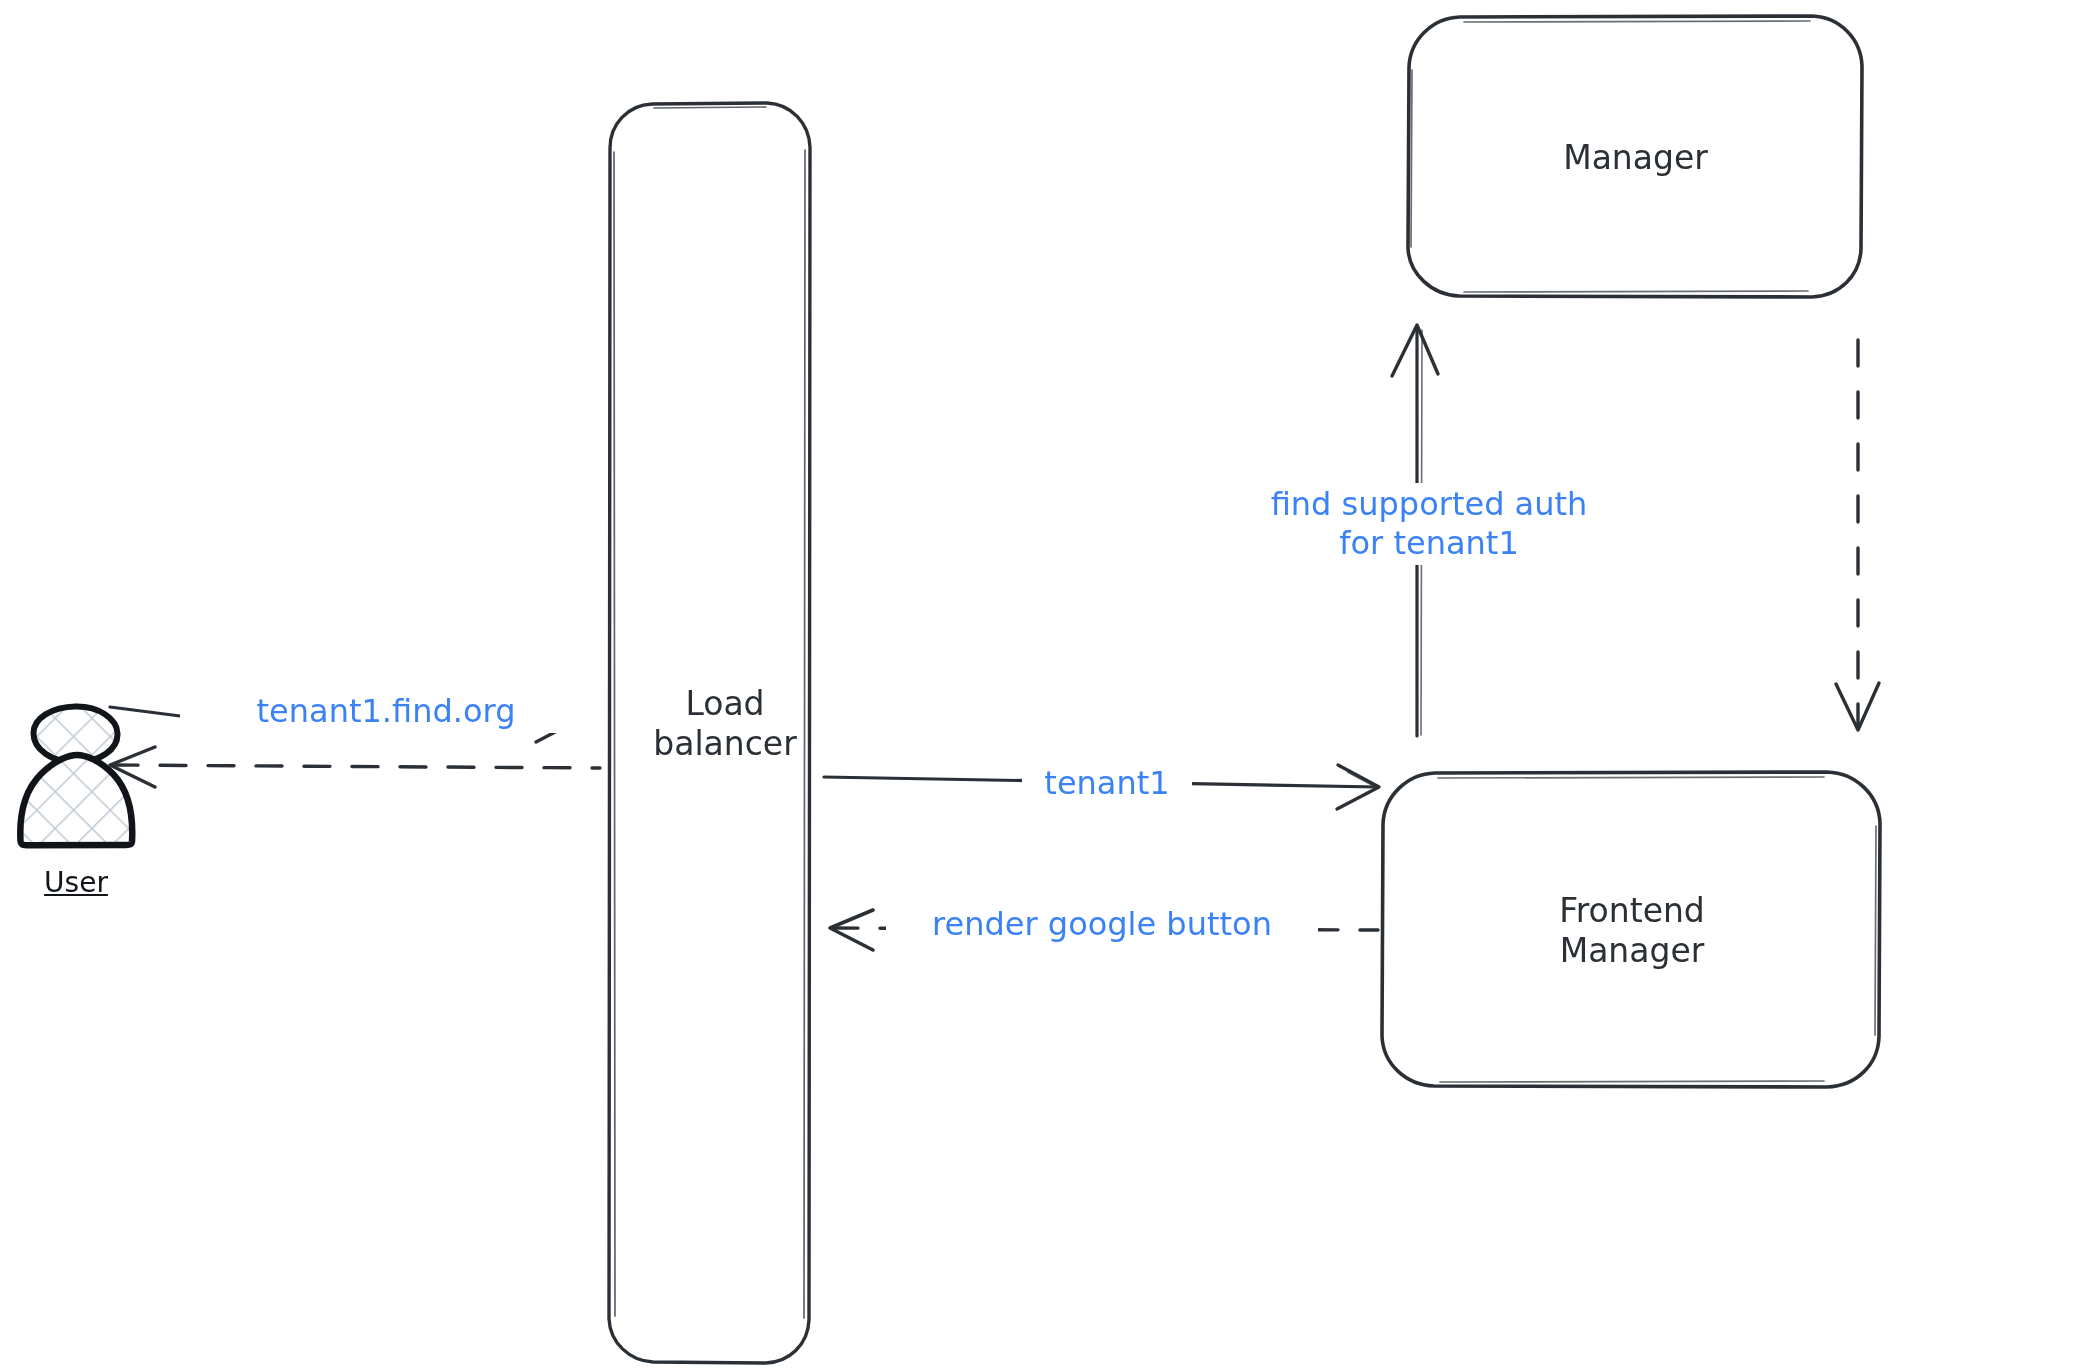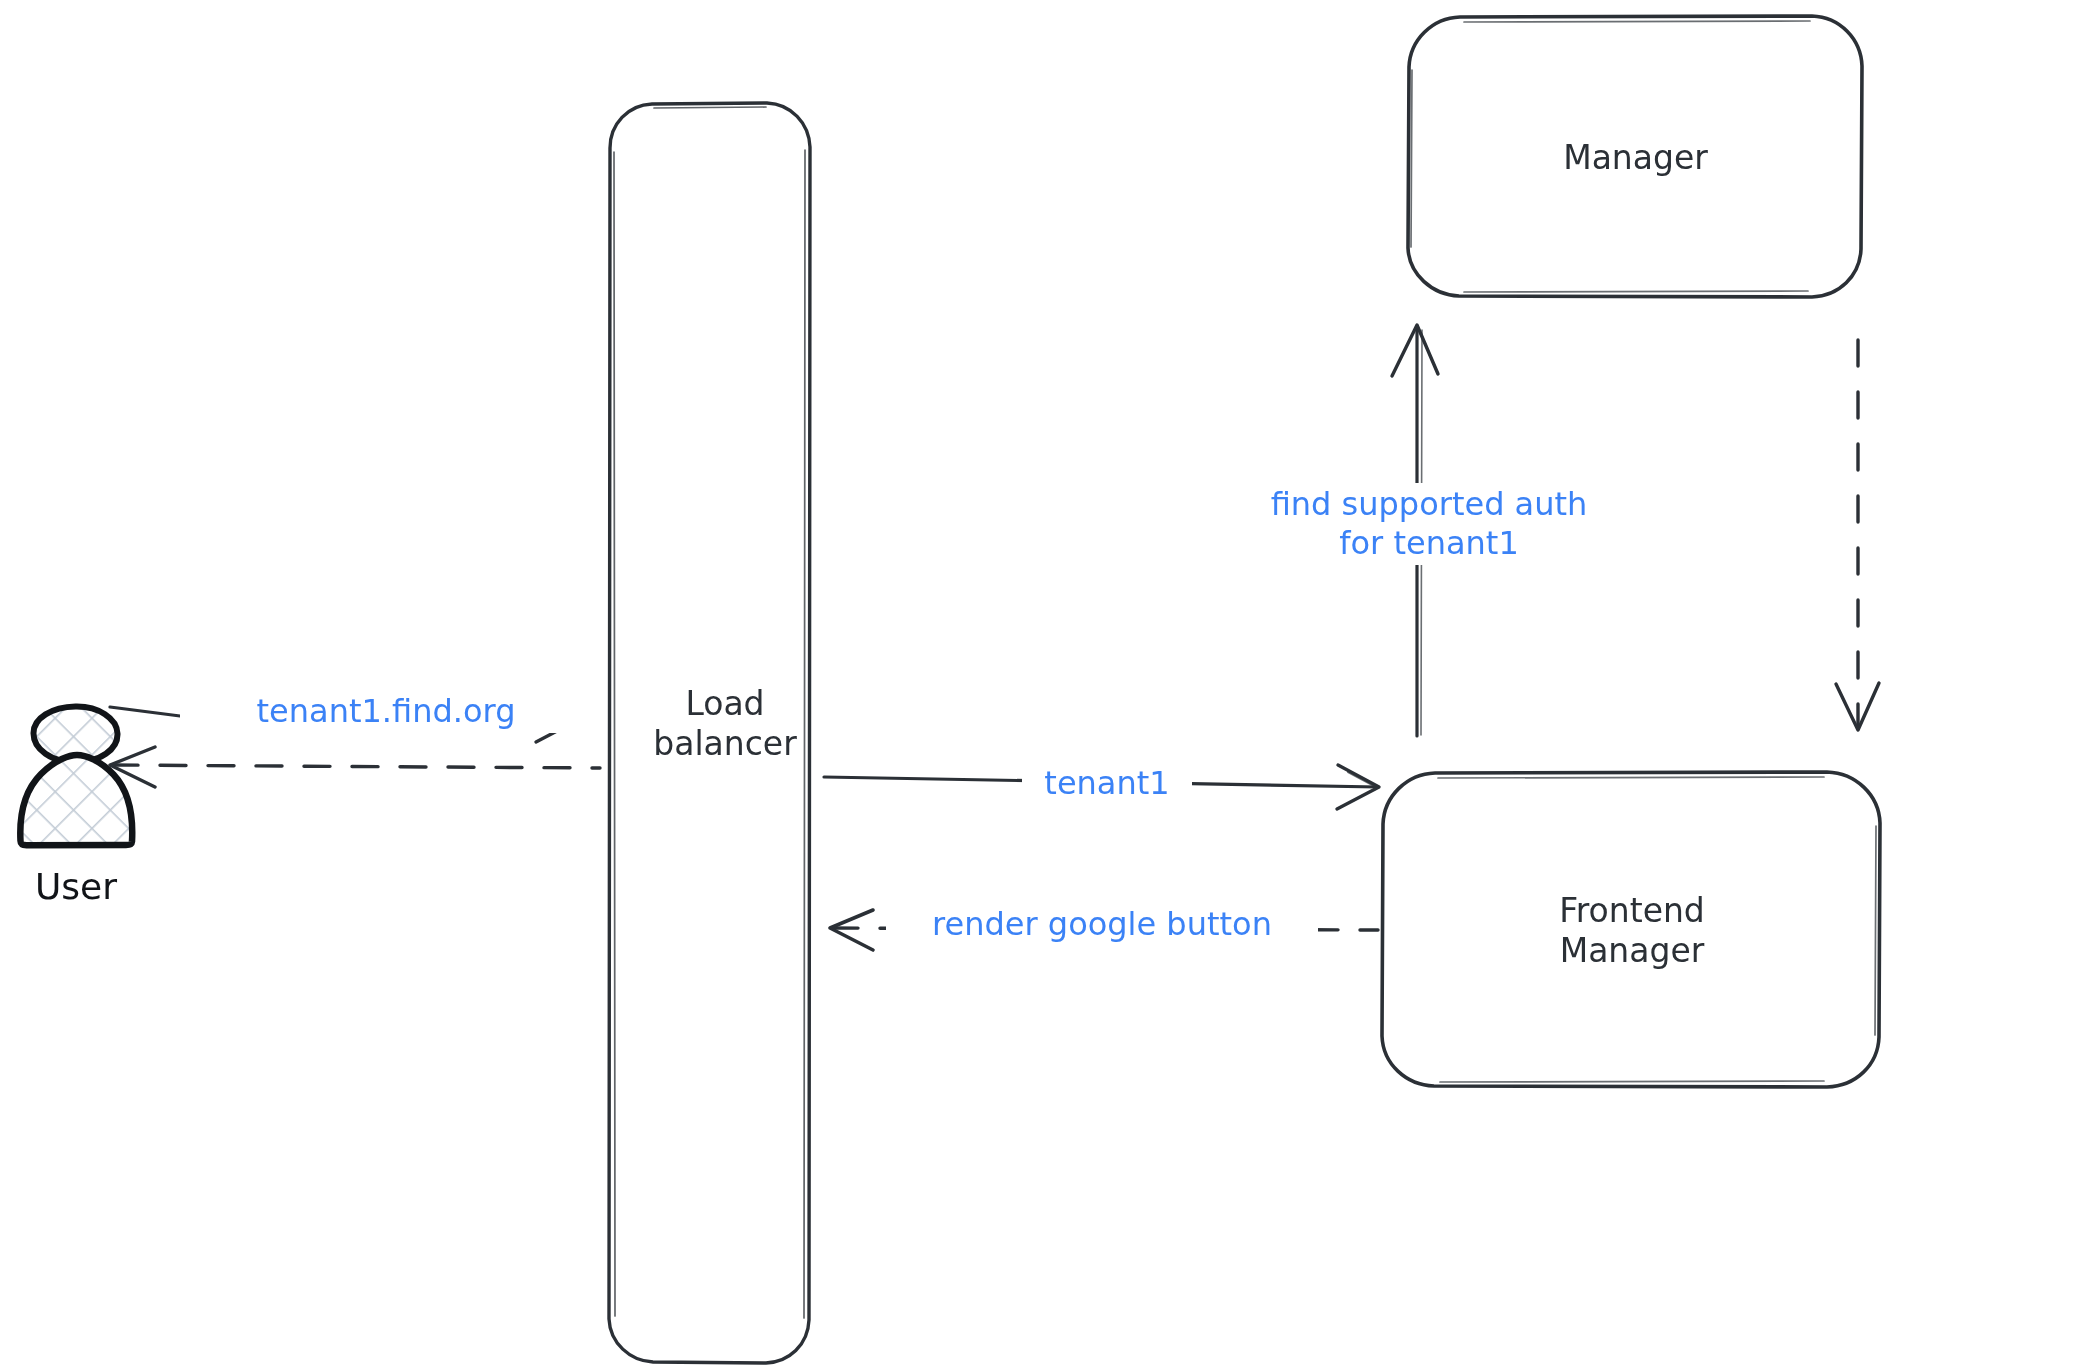--- a/index.html
+++ b/index.html
@@ -120,21 +120,21 @@
   </svg>
 
   <div class="node-label" style="left:609px; top:684px; width:232px; font-size:33px;">Load
 balancer</div>
 
   <div class="node-label" style="left:1408px; top:138px; width:455px; font-size:33px;">Manager</div>
 
   <div class="node-label" style="left:1383px; top:891px; width:498px; font-size:33px;">Frontend
 Manager</div>
 
-  <div class="actor-label" style="left:0px; top:866px; width:152px; font-size:36px;">User</div>
+  <div class="actor-label" style="left:0px; top:866px; width:152px; font-size:28px;text-decoration:underline;">User</div>
 
   <div class="edge-label" style="left:180px; top:690px; width:400px; font-size:32px; padding:2px 6px;">tenant1.find.org</div>
 
   <div class="edge-label" style="left:1022px; top:762px; width:158px; font-size:32px; padding:2px 6px;">tenant1</div>
 
   <div class="edge-label" style="left:886px; top:903px; width:420px; font-size:32px; padding:2px 6px;">render google button</div>
 
   <div class="edge-label" style="left:1213px; top:483px; width:420px; font-size:32px; padding:2px 6px;">find supported auth
 for tenant1</div>
 

